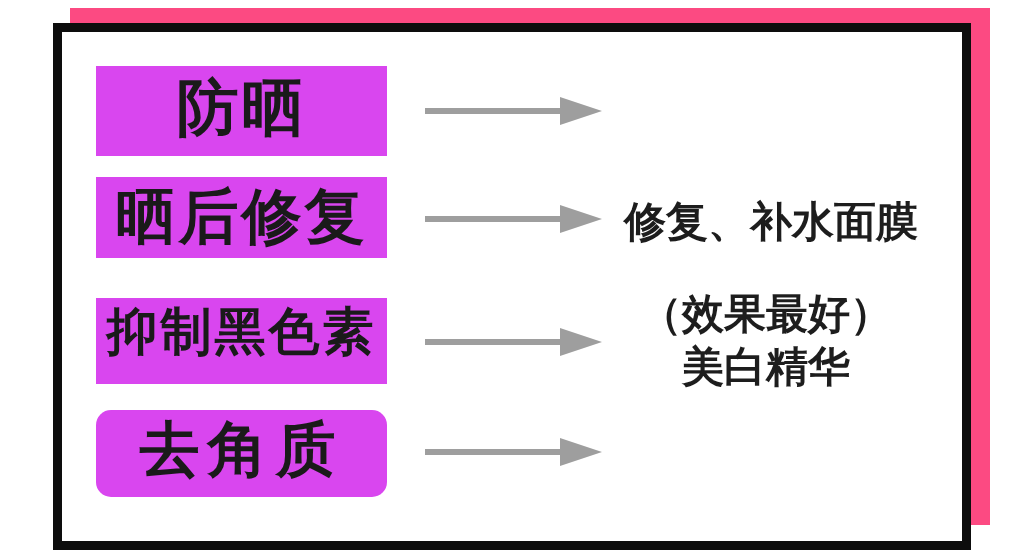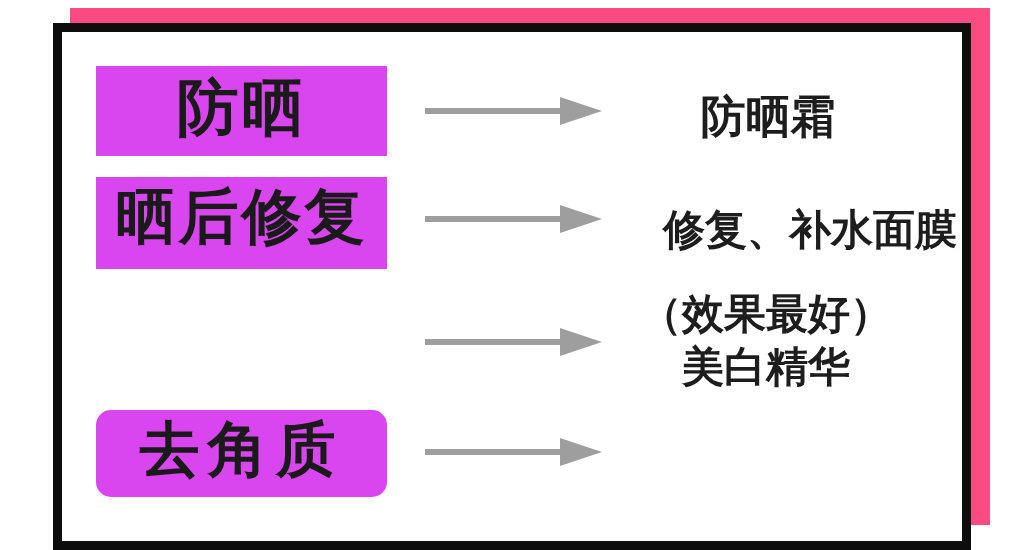--- a/index.html
+++ b/index.html
@@ -42,21 +42,21 @@
     width: 291px;
     background: #d946ef;
     display: flex;
     justify-content: center;
     color: #1a1a1a;
     font-weight: 700;
     letter-spacing: 3px;
     white-space: nowrap;
   }
   .label-1 { top: 66px;  height: 90px; font-size: 62px; }
-  .label-2 { top: 177px; height: 92px; font-size: 60px; font-family: Liberation Mono, monospace; }
+  .label-2 { top: 177px; height: 81px; font-size: 60px; font-family: Liberation Mono, monospace; }
   .label-3 { top: 298px; height: 86px; font-size: 51px; }
   .label-4 { top: 410px; height: 87px; font-size: 60px; letter-spacing: 8px; border-radius: 15px; }
 
   
   .arrow {
     position: absolute;
     left: 422px;
     width: 182px;
     height: 40px;
   }
@@ -70,55 +70,55 @@
     position: absolute;
     transform: translate(-50%, -50%);
     color: #1d1d1d;
     font-weight: 700;
     font-size: 42px;
     white-space: nowrap;
     text-align: center;
     line-height: 53px;
   }
   .result-1 { left: 768px; top: 116px; font-size: 45px; }
-  .result-2 { left: 771px; top: 229px; margin-left: 39px; }
+  .result-2 { left: 771px; top: 221px; }
   .result-3 { left: 766px; top: 340px; }
   .result-4 { left: 768px; top: 460px; }
 </style>
 </head>
 <body>
 
 <div class="canvas">
 
   <div class="backdrop"></div>
 
   <div class="card"></div>
 
   <div class="label-box label-1">
     <span>防晒</span>
   </div>
   <svg class="arrow arrow-1" viewBox="0 0 182 40">
     <line x1="3" y1="20" x2="145" y2="20" stroke="#9e9e9e" stroke-width="6"></line>
     <polygon points="138,6 180,20 138,34" fill="#9e9e9e"></polygon>
   </svg>
-  <div class="result result-1">
-    <span>防晒霜</span>
-  </div>
 
   <div class="label-box label-2">
     <span>晒后修复</span>
   </div>
   <svg class="arrow arrow-2" viewBox="0 0 182 40">
     <line x1="3" y1="20" x2="145" y2="20" stroke="#9e9e9e" stroke-width="6"></line>
     <polygon points="138,6 180,20 138,34" fill="#9e9e9e"></polygon>
   </svg>
   <div class="result result-2">
     <span>修复、补水面膜</span>
   </div>
 
+  <div class="label-box label-3">
+    <span>抑制黑色素</span>
+  </div>
   <svg class="arrow arrow-3" viewBox="0 0 182 40">
     <line x1="3" y1="20" x2="145" y2="20" stroke="#9e9e9e" stroke-width="6"></line>
     <polygon points="138,6 180,20 138,34" fill="#9e9e9e"></polygon>
   </svg>
   <div class="result result-3">
     <div>（效果最好）</div>
     <div>美白精华</div>
   </div>
 
   <div class="label-box label-4">

